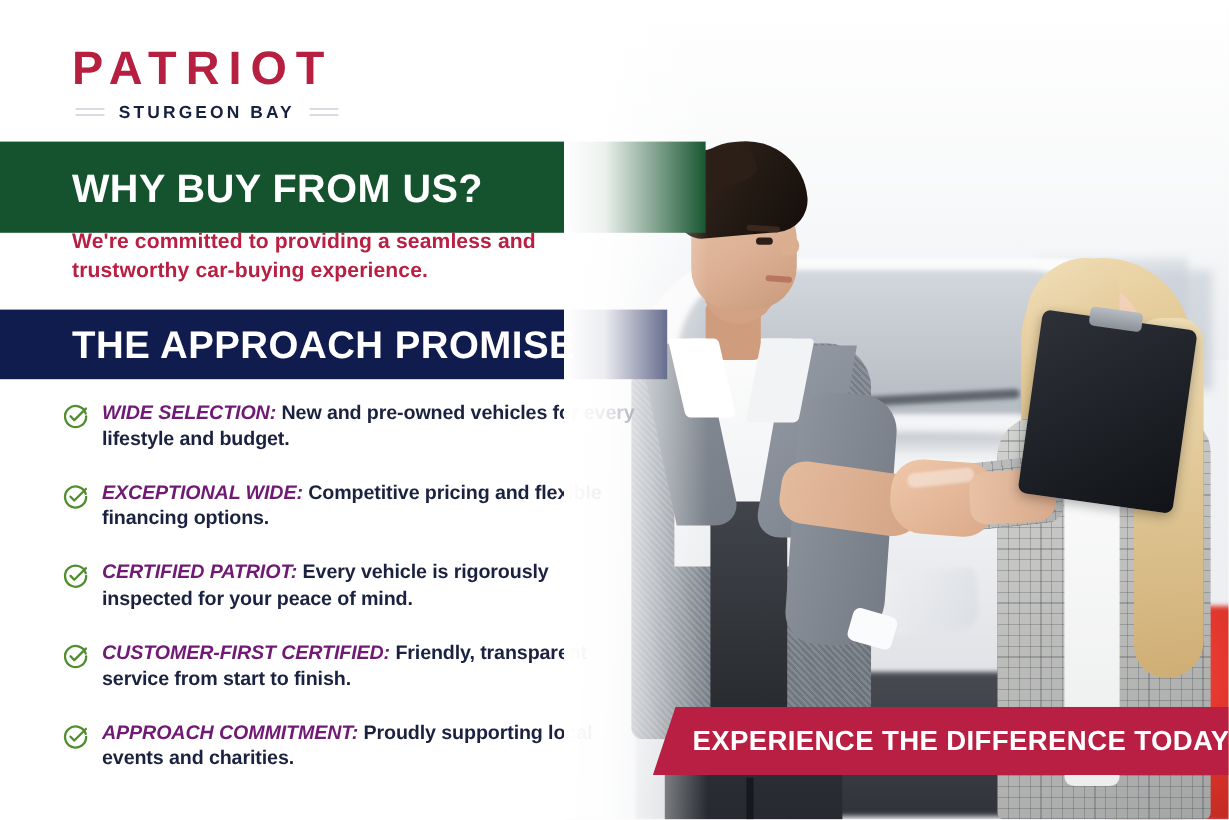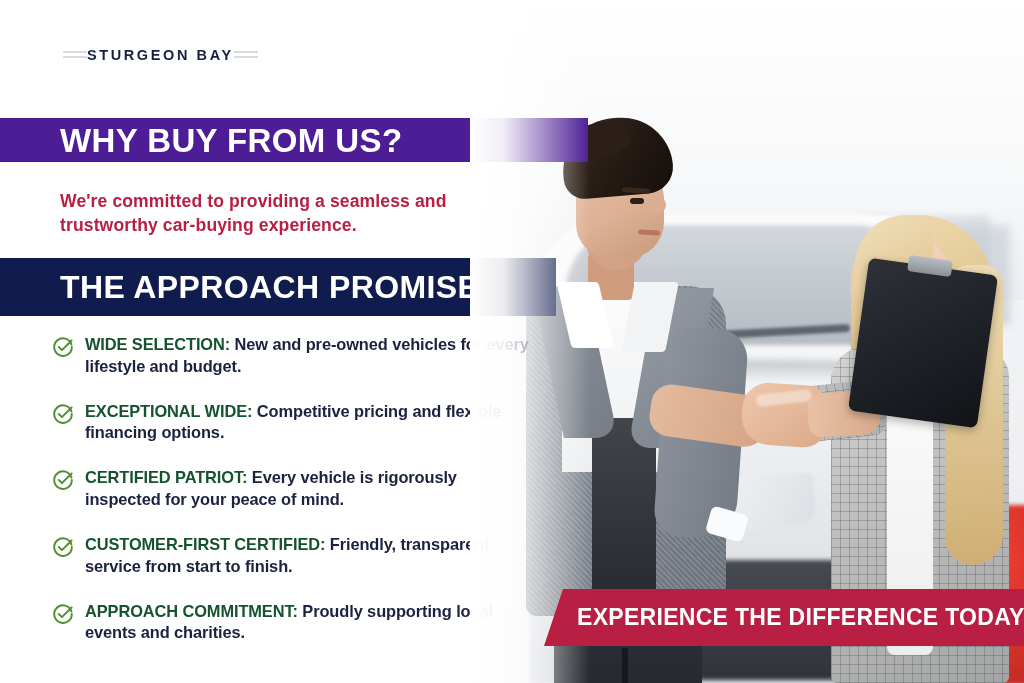--- a/index.html
+++ b/index.html
@@ -292,39 +292,39 @@
   }
 
   
   .logo-wrap { position:absolute; left:60px; top:38px; width:340px; z-index:60; }
   .logo-word {
     font-size:39px; font-weight:700; letter-spacing:7.5px;
     color:#b61f40; line-height:1;
     font-family:"Liberation Sans", sans-serif;
   }
   .logo-sub-row {
-    display:flex; align-items:center; gap:0; margin-top:9px; margin-left:3px;
+    display:flex; align-items:center; gap:12px; margin-top:9px; margin-left:3px;
   }
   .logo-dash {
     width:24px; height:8px; flex:0 0 auto;
     background:
       linear-gradient(to bottom,#d9dbe0 0 2px,transparent 2px 5px,#d9dbe0 5px 7px,transparent 7px);
   }
   .logo-sub {
     font-size:14.5px; font-weight:600; letter-spacing:2.6px;
     color:#16203f; white-space:nowrap;
   }
 
   .band {
     position:absolute; z-index:30;
     display:flex; align-items:center;
   }
   .band-red {
-    left:0; top:118px; width:588px; height:44px;
-    background:#4c1d95;
+    left:0; top:118px; width:588px; height:76px;
+    background:#14532d;
   }
   .band-navy {
     left:0; top:258px; width:556px; height:58px;
     background:#101b4e;
   }
   .band-title {
     color:#ffffff; font-weight:700; letter-spacing:.4px;
     margin-left:60px; line-height:1;
   }
   .band-red .band-title { font-size:33px; }
@@ -341,21 +341,21 @@
   }
   .bullet {
     display:flex; align-items:flex-start; gap:11px; margin-bottom:23px;
   }
   .bullet:last-child { margin-bottom:0; }
   .check-icon { flex:0 0 auto; margin-top:2px; }
   .bullet-text {
     font-size:16.4px; line-height:1.33; color:#1b2240; font-weight:600;
     letter-spacing:-.1px;
   }
-  .bullet-label { color:#14532d; font-weight:700; }
+  .bullet-label { color:#701a75; font-weight:700;font-style:italic; }
 
   .cta {
     position:absolute; left:544px; top:589px; width:480px; height:57px;
     background:#b81f42; z-index:50;
     clip-path:polygon(19px 0, 100% 0, 100% 100%, 0 100%);
     display:flex; align-items:center;
   }
   .cta-text {
     color:#ffffff; font-size:23px; font-weight:700; letter-spacing:.3px;
     margin-left:33px; white-space:nowrap;
@@ -427,20 +427,21 @@
       <div class="arm-man"></div>
       <div class="hand-clasp"></div>
       <div class="hand-knuckles"></div>
       <div class="arm-woman"></div>
     </div>
 
     <div class="photo-fade"></div>
   </div>
 
   <div class="logo-wrap">
+    <div class="logo-word">PATRIOT</div>
     <div class="logo-sub-row">
       <span class="logo-dash"></span>
       <span class="logo-sub">STURGEON BAY</span>
       <span class="logo-dash"></span>
     </div>
   </div>
 
   <div class="band band-red">
     <div class="band-title">WHY BUY FROM US?</div>
   </div>

